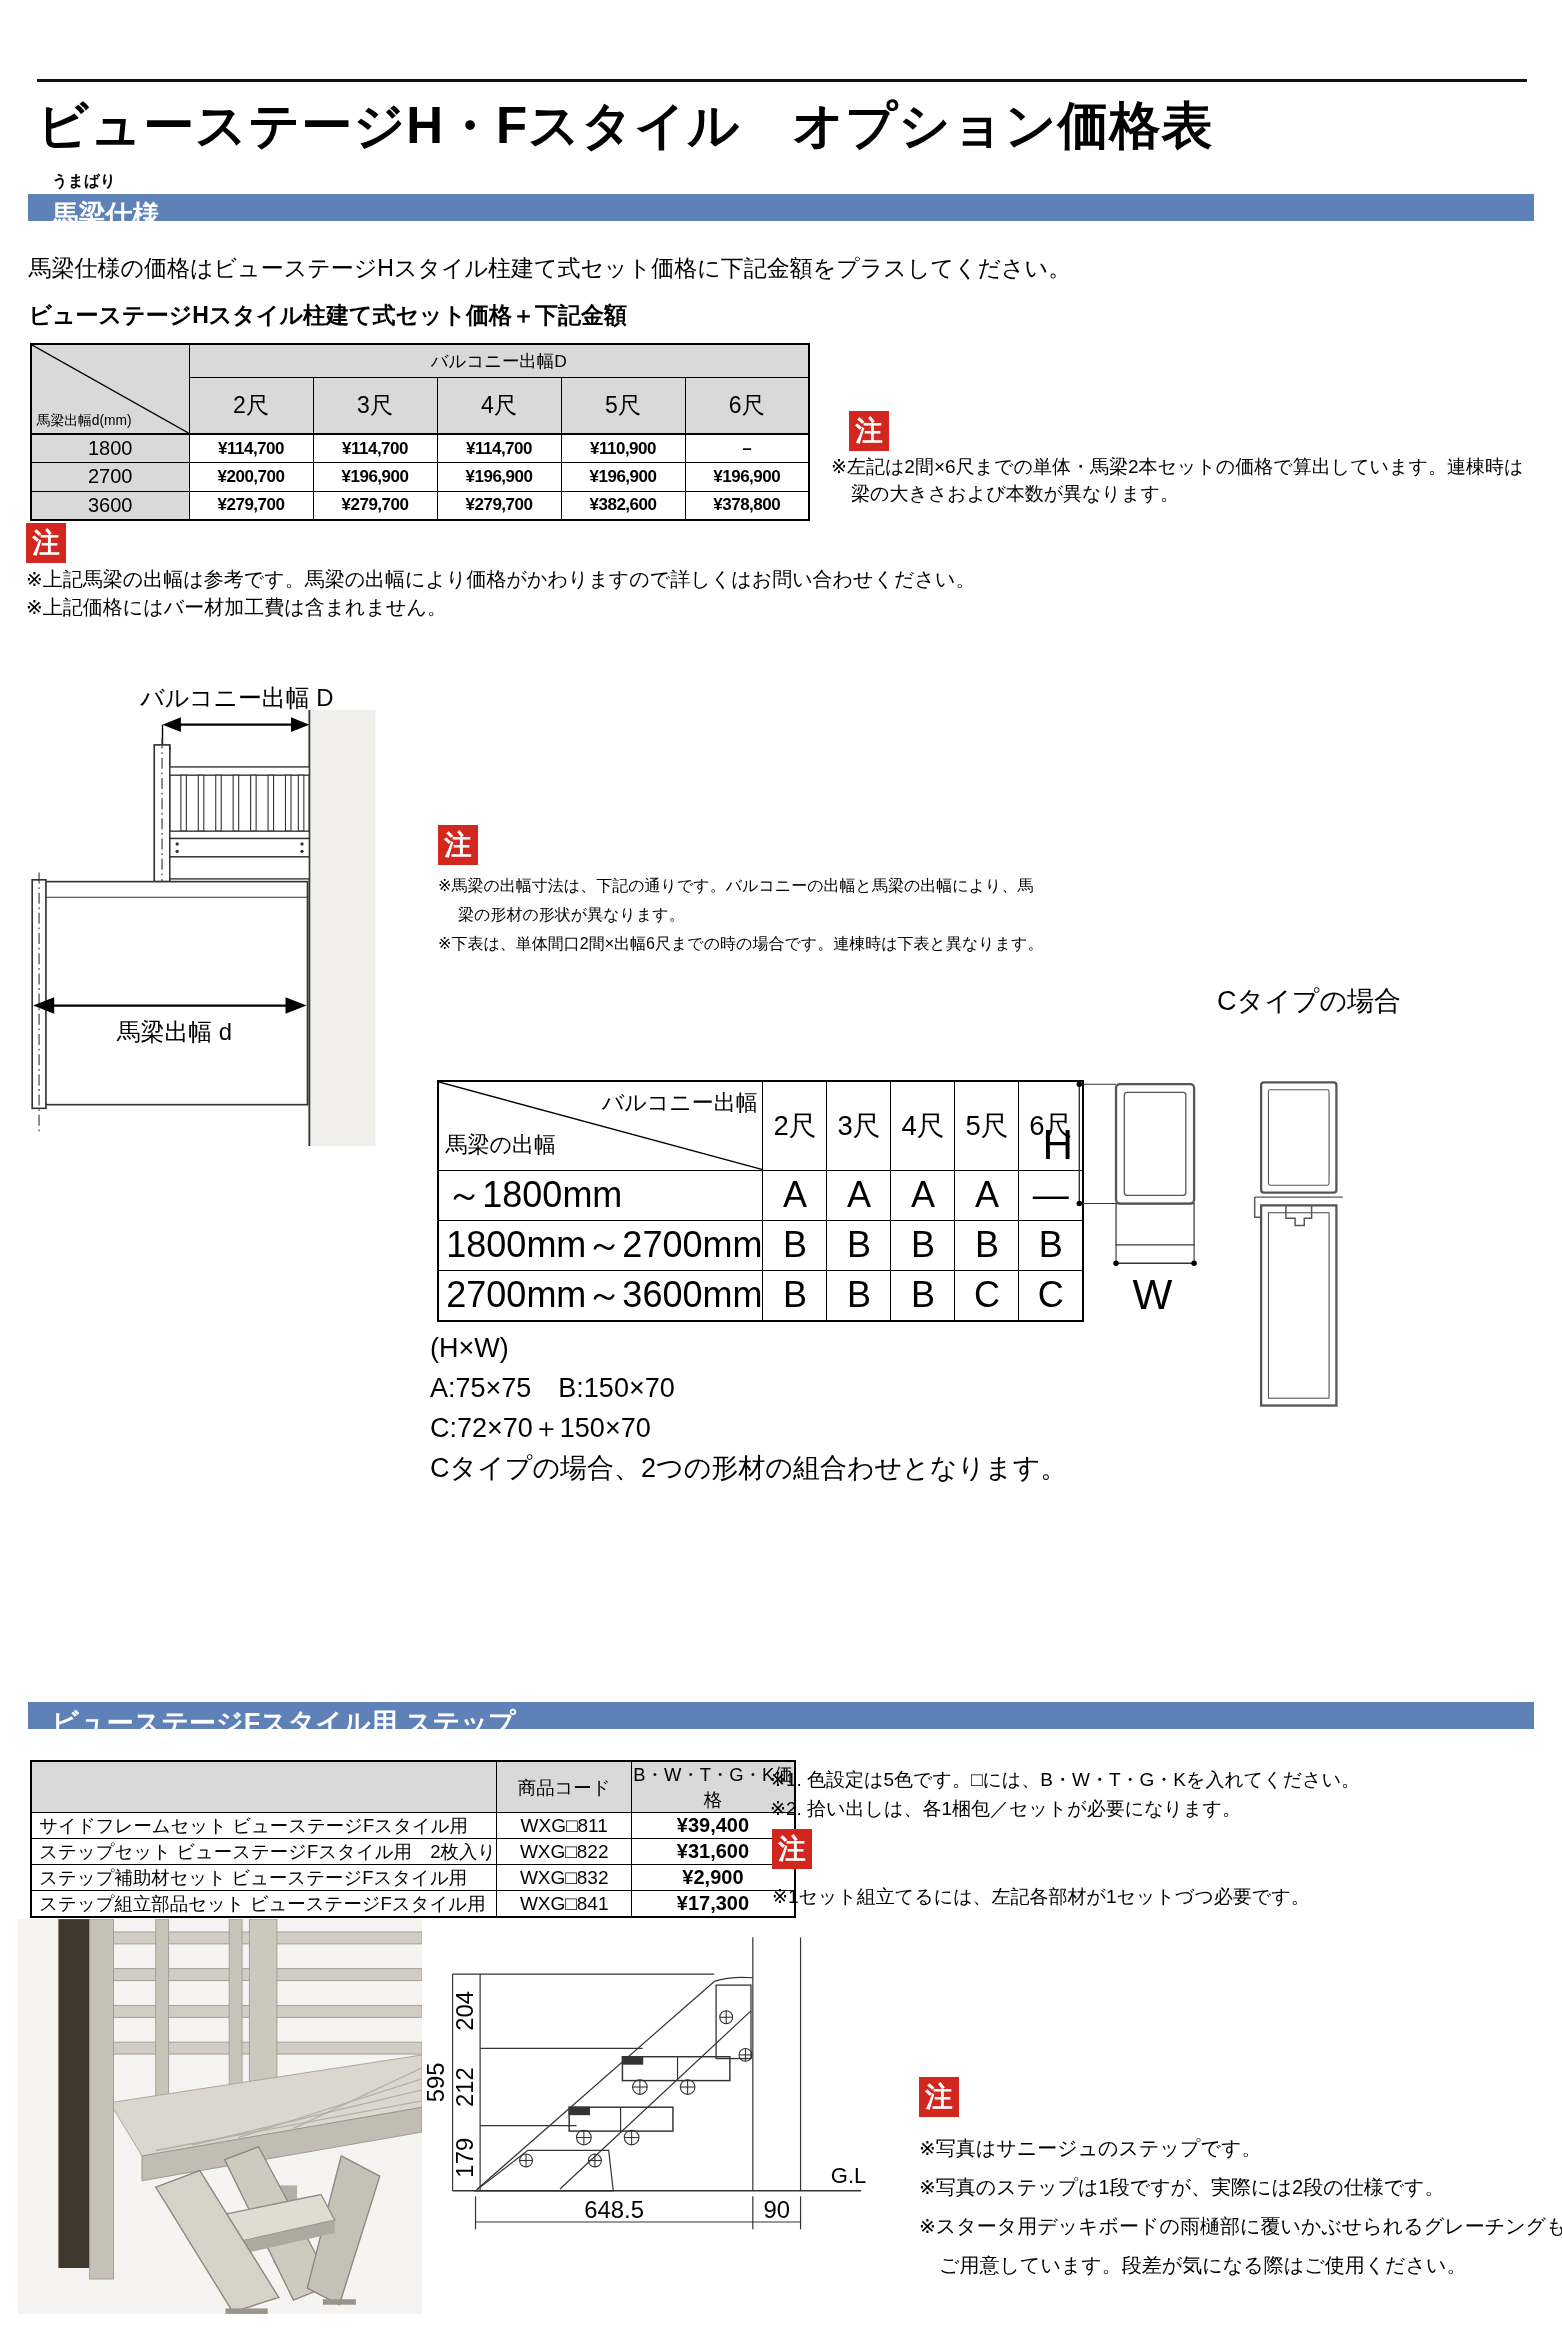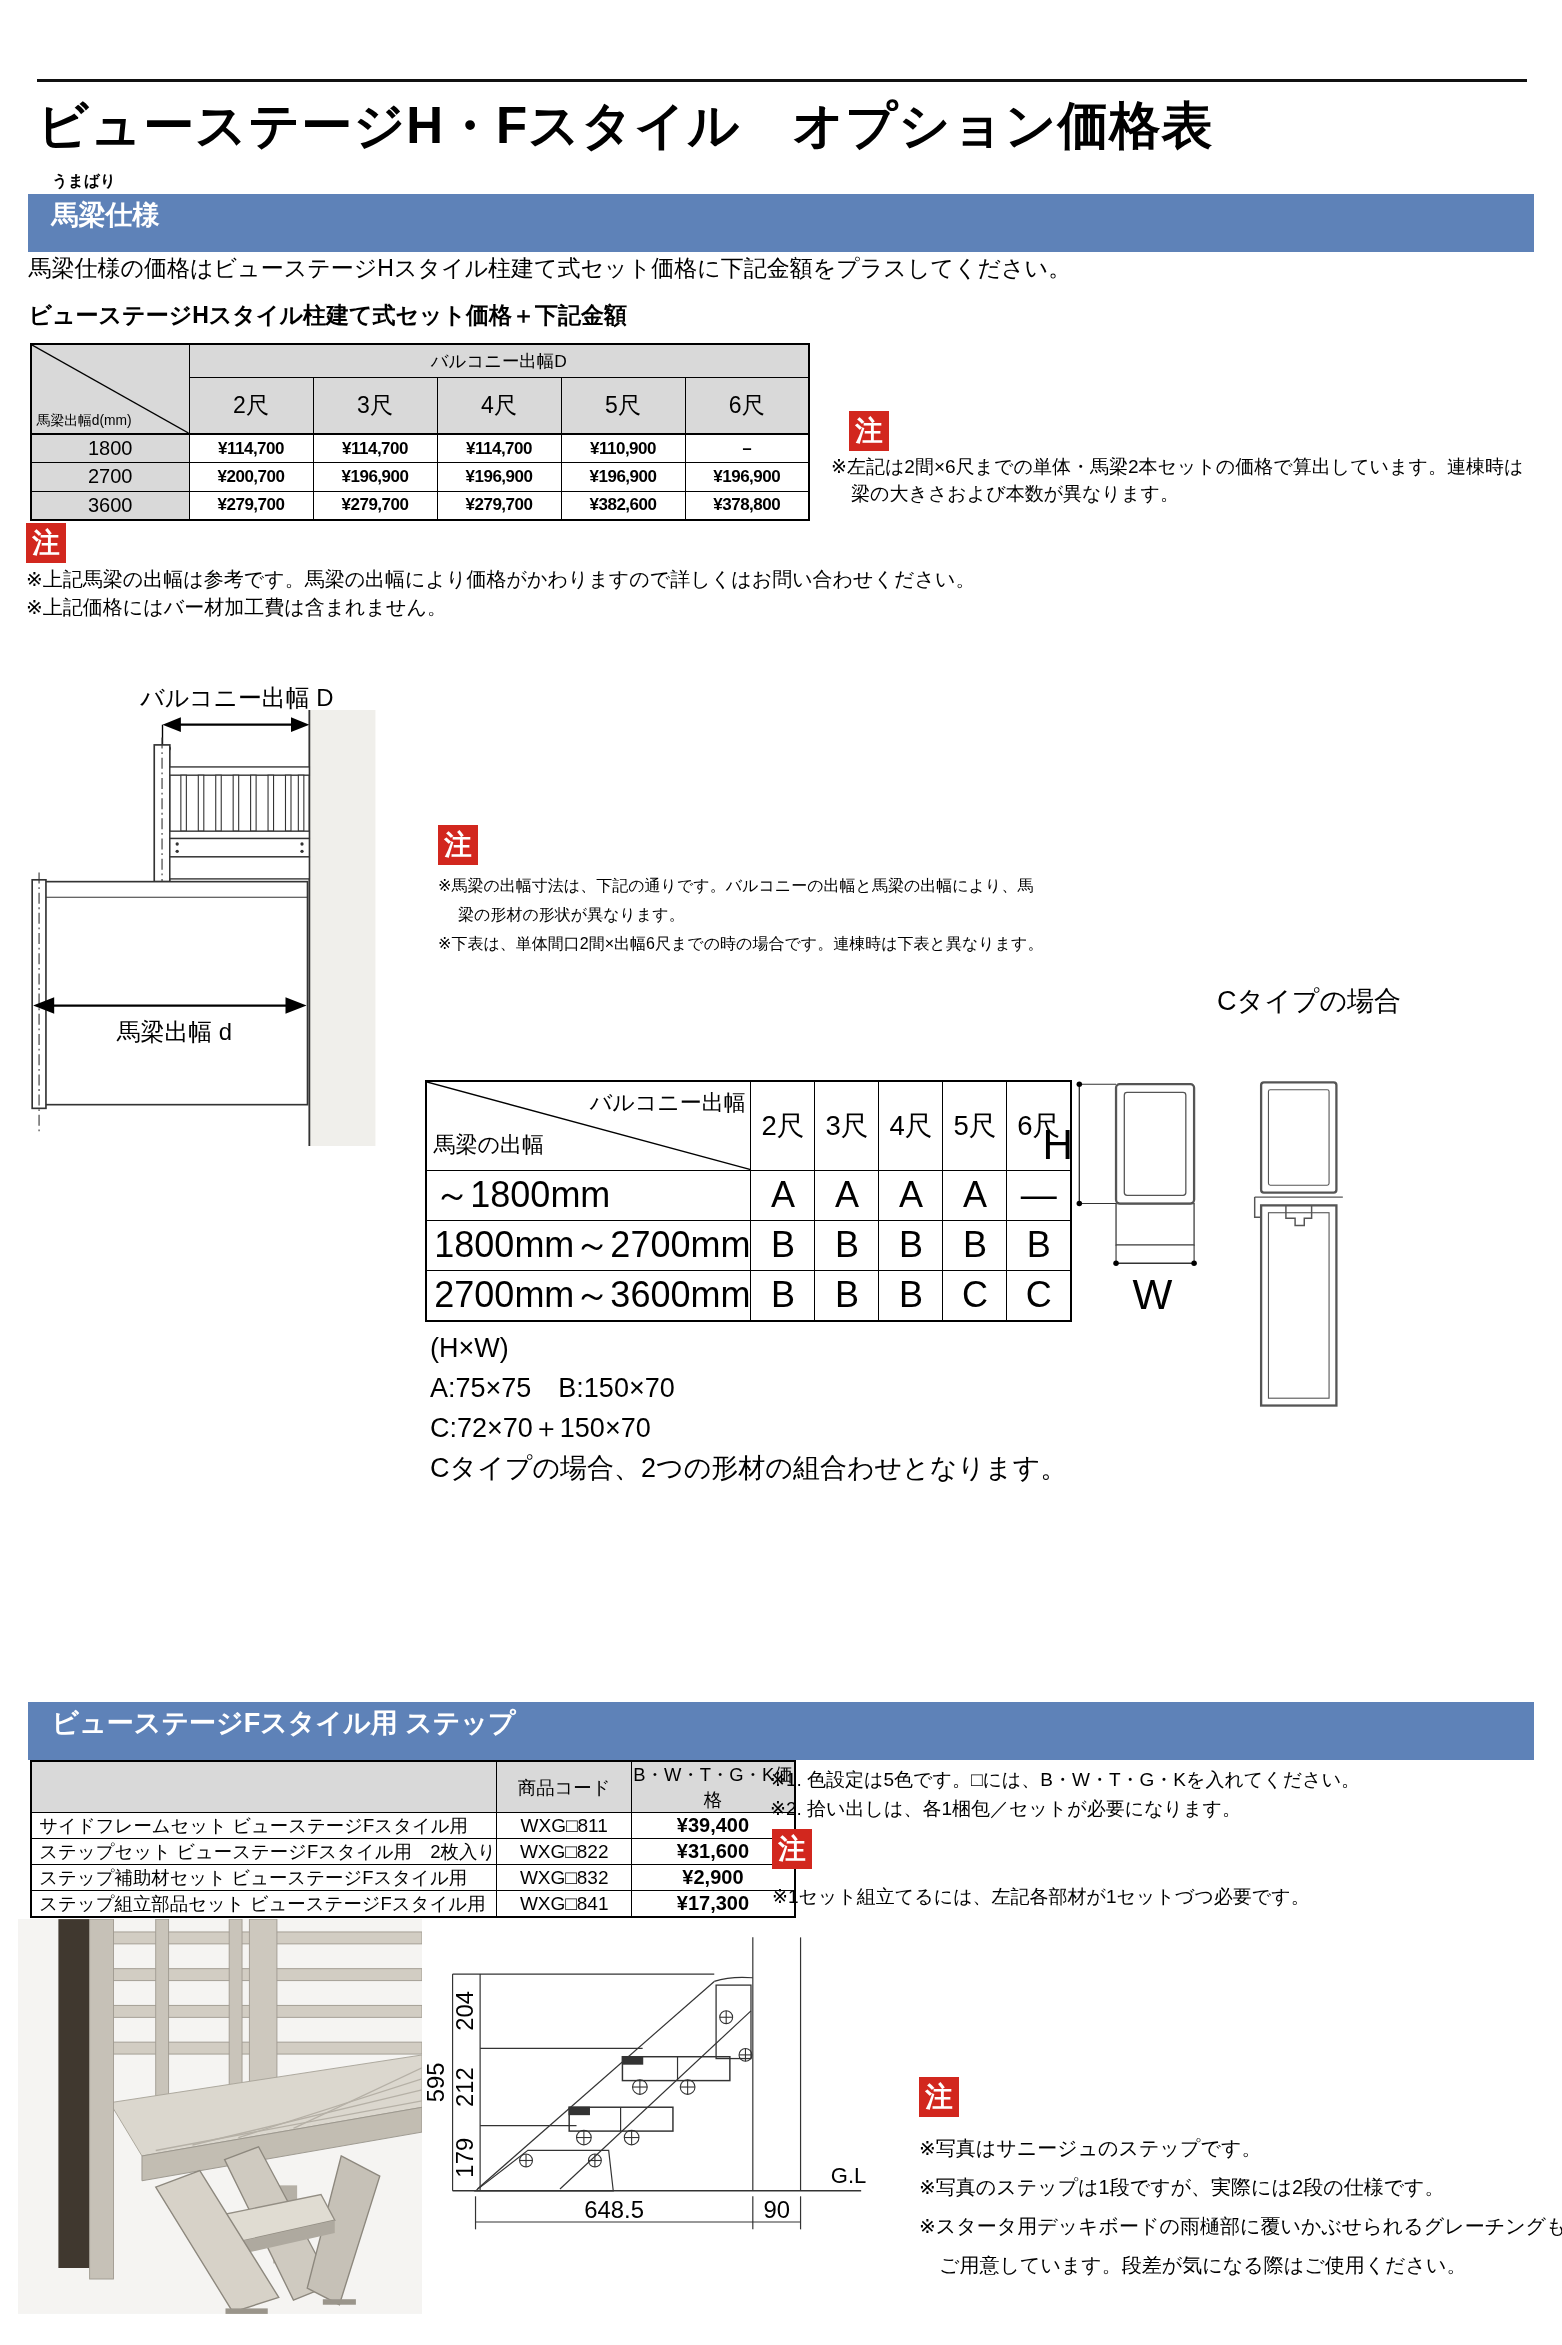--- a/index.html
+++ b/index.html
@@ -11,21 +11,21 @@
     --line:#333;
   }
   *{margin:0;padding:0;box-sizing:border-box;}
   html,body{background:#fff;}
   body{font-family:"Liberation Sans","DejaVu Sans",sans-serif;color:var(--ink);}
   .page{position:relative;width:1563px;height:2345px;background:#fff;overflow:hidden;}
 
   .top-rule{position:absolute;left:37px;top:79px;width:1490px;height:2.8px;background:#111;}
   .page-title{position:absolute;left:37px;top:92px;font-size:51px;font-weight:900;letter-spacing:0.9px;white-space:nowrap;}
   .furigana{position:absolute;left:52px;top:171px;font-size:15.6px;font-weight:bold;}
-  .band{position:absolute;left:27.5px;width:1506px;height:58px;background:var(--band);color:#fff;font-size:27px;font-weight:bold;line-height:43px;padding-left:24px;white-space:nowrap;}
+  .band{position:absolute;left:27.5px;width:1506px;height:27px;background:var(--band);color:#fff;font-size:27px;font-weight:bold;line-height:43px;padding-left:24px;white-space:nowrap;}
   .band1{top:194px;}
   .band2{top:1702px;}
   .para{position:absolute;font-size:23px;white-space:nowrap;}
   .para1{left:28.5px;top:253px;}
   .caption1{left:28.5px;top:300px;font-weight:bold;}
 
   table{border-collapse:collapse;table-layout:fixed;position:absolute;background:#fff;}
   th,td{border:1.8px solid #000;text-align:center;vertical-align:middle;overflow:hidden;}
 
   
@@ -46,21 +46,21 @@
 
   
   .note-badge{position:absolute;width:40px;height:40px;background:var(--red);color:#fff;font-size:27.5px;font-weight:bold;display:flex;align-items:center;justify-content:center;}
   .note-text{position:absolute;font-size:19px;line-height:27px;color:#000;}
   .note-text div{white-space:nowrap;}
   .note-text .indent{padding-left:20px;}
   .nt-below{font-size:20px;line-height:27.5px;}
   .nt-bottom{font-size:20px;line-height:39px;}
 
   
-  .t2{left:425px;top:1080px;border:2.8px solid #000;padding-left:44px;}
+  .t2{left:437px;top:1080px;border:2.8px solid #000;padding-left:44px;}
   .t2 th{height:89px;font-size:27.5px;font-weight:normal;background:#fff;}
   .t2 tbody td{height:41px;font-size:36px;}
   .t2 tbody tr td:first-child{text-align:left;padding-left:7.3px;white-space:nowrap;}
 
   .hw-block{position:absolute;left:430px;top:1280px;font-size:27px;line-height:40px;margin-top:48px;}
   .hw-block div{white-space:nowrap;}
   .ctype-label{position:absolute;left:1217px;top:983px;font-size:27px;white-space:nowrap;}
 
   
   .t3{left:30px;top:1760px;border:2.8px solid #000;}

